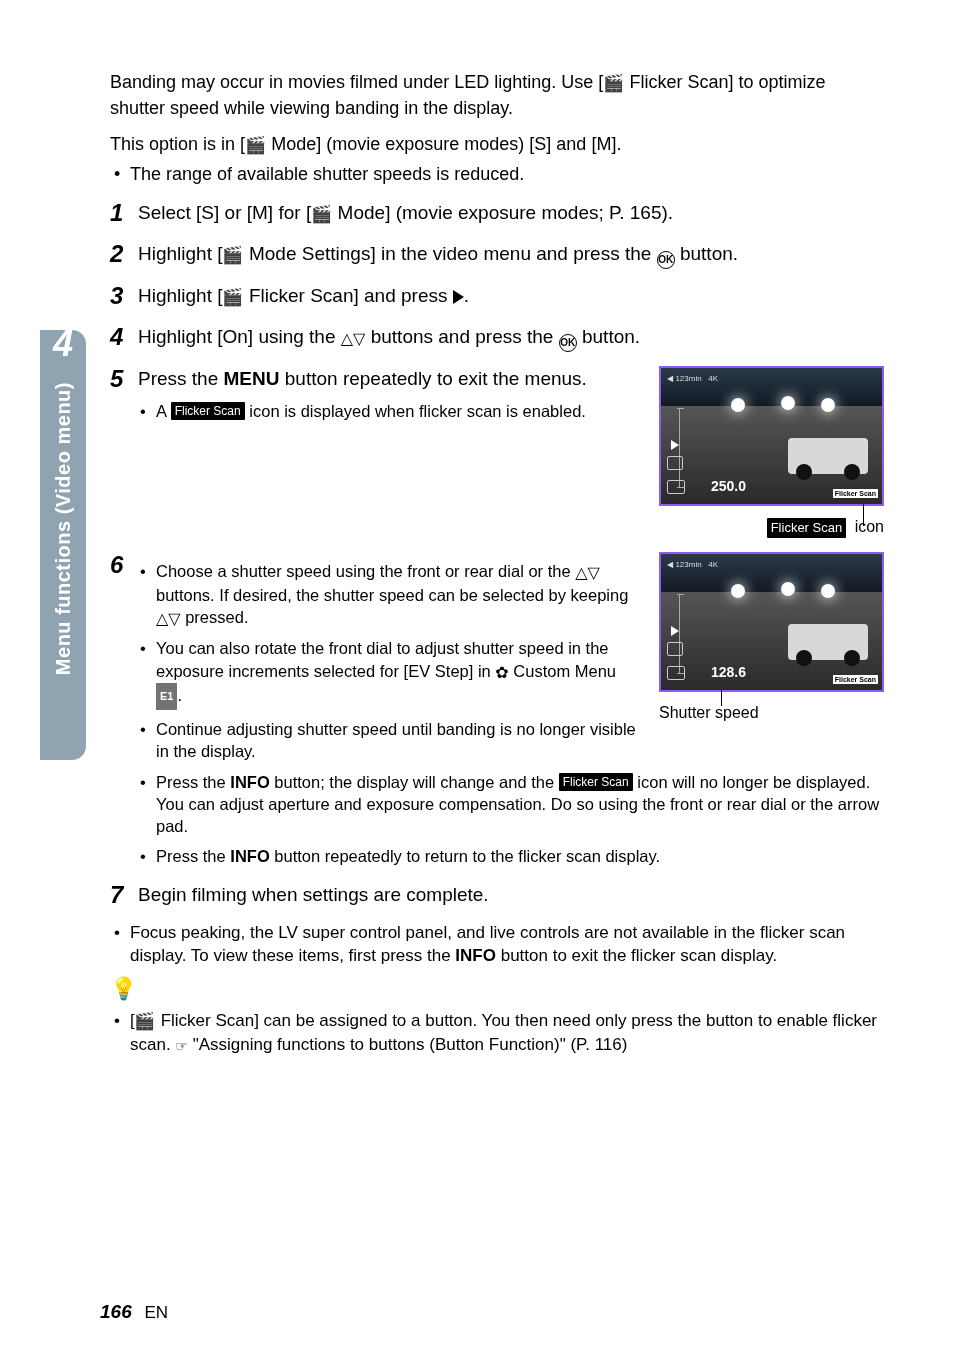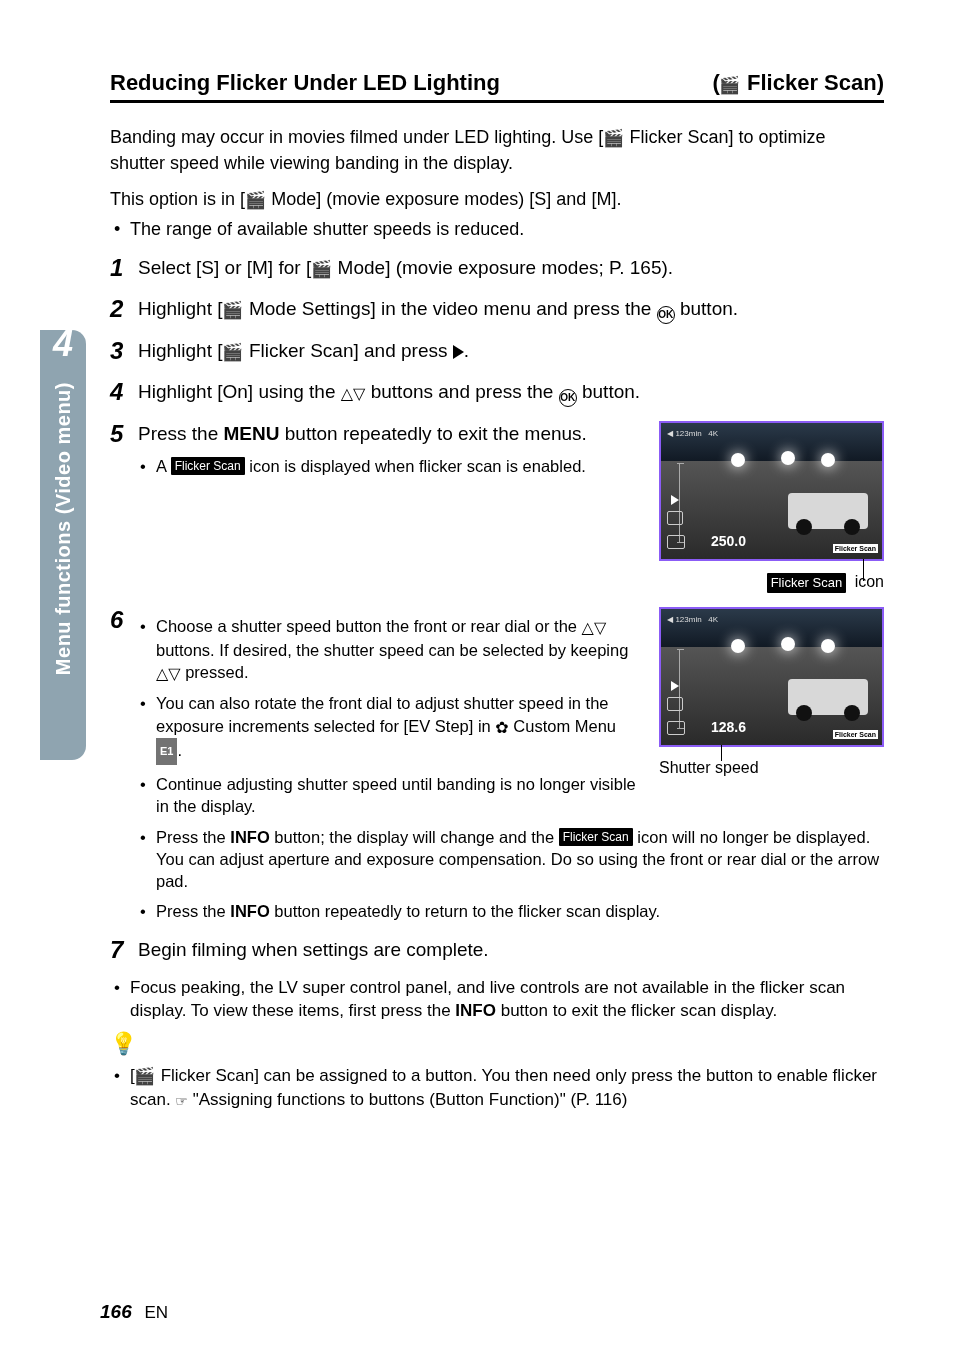--- a/index.html
+++ b/index.html
@@ -57,26 +57,20 @@
 </head>
 <body>
 
 <div class="page">
 
   <div class="side-tab">
     <span class="side-text">Menu functions (Video menu)</span>
   </div>
   <div class="side-number">4</div>
 
-  <div class="heading-row">
-    <span class="heading-left">Reducing Flicker Under LED Lighting</span>
-    <span class="heading-right">
-      <span>(</span><span class="movie-icon">🎬</span><span> Flicker Scan)</span>
-    </span>
-  </div>
 
   <div class="body">
 
     <div class="para">
       <span>Banding may occur in movies filmed under LED lighting. Use [</span><span class="movie-icon">🎬</span><span> Flicker Scan] to optimize shutter speed while viewing banding in the display.</span>
     </div>
     <div class="para" style="margin-bottom:4px;">
       <span>This option is in [</span><span class="movie-icon">🎬</span><span> Mode] (movie exposure modes) [S] and [M].</span>
     </div>
     <div class="bullet-l1" style="margin-bottom:14px;">The range of available shutter speeds is reduced.</div>
@@ -146,21 +140,21 @@
         </div>
       </div>
     </div>
 
     <div class="step-row">
       <div class="step-num">6</div>
       <div class="step-body">
         <div class="step6-wrap">
           <div class="step6-left">
             <div class="step-sub">
-              <span>Choose a shutter speed button the front or rear dial or the </span><span class="arrow-ud">△▽</span><span> buttons. If desired, the shutter speed can be selected by keeping </span><span class="arrow-ud">△▽</span><span> pressed.</span>
+              <span>Choose a shutter speed using the front or rear dial or the </span><span class="arrow-ud">△▽</span><span> buttons. If desired, the shutter speed can be selected by keeping </span><span class="arrow-ud">△▽</span><span> pressed.</span>
             </div>
             <div class="step-sub">
               <span>You can also rotate the front dial to adjust shutter speed in the exposure increments selected for [EV Step] in </span><span class="gear">✿</span><span> Custom Menu </span><span class="e1">E1</span><span>.</span>
             </div>
             <div class="step-sub">Continue adjusting shutter speed until banding is no longer visible in the display.</div>
           </div>
           <div class="thumb">
             <div class="thumb-box">
               <div class="thumb-sky"></div>
                 <div class="thumb-road"></div>

